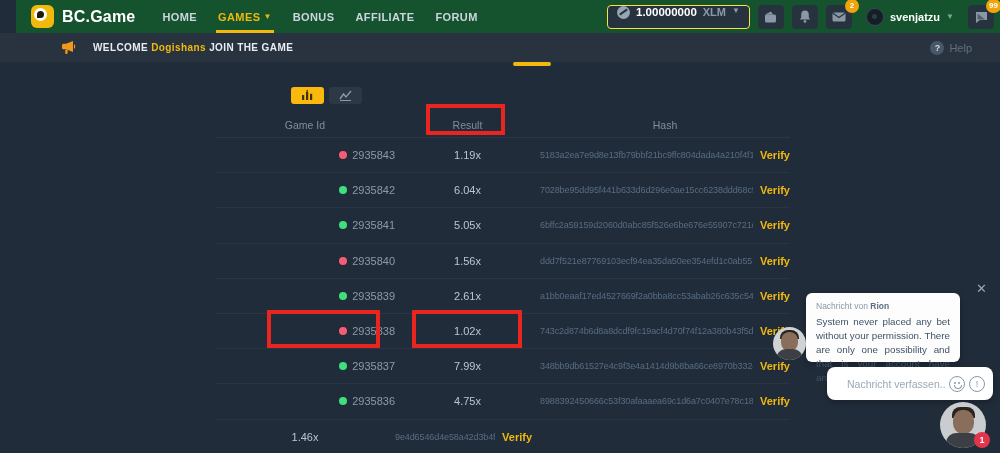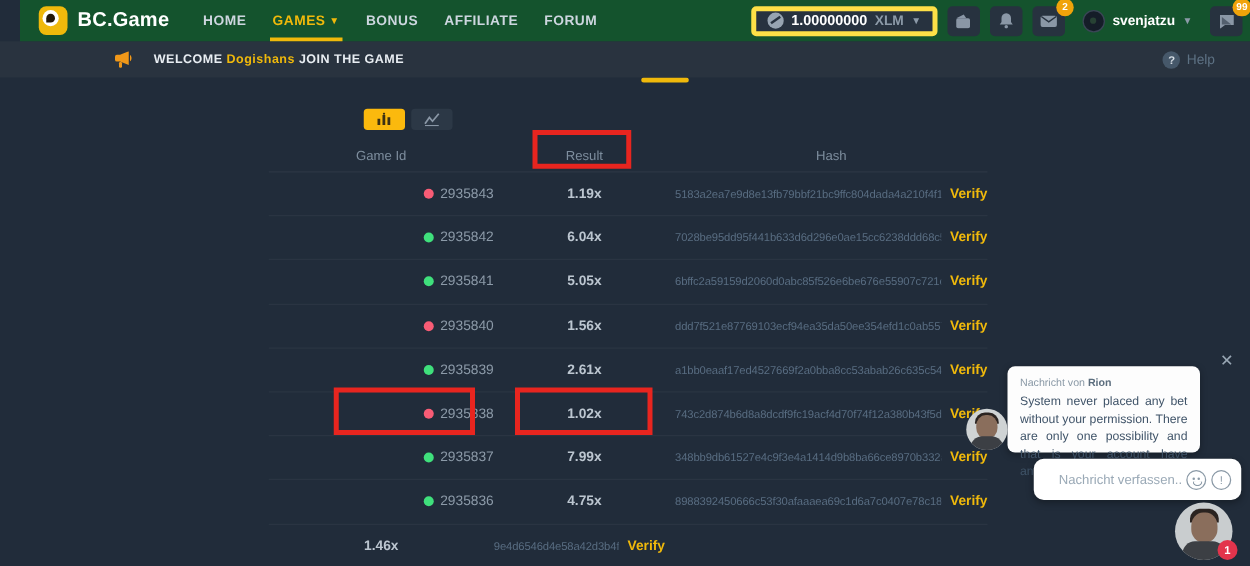--- a/index.html
+++ b/index.html
@@ -12,36 +12,36 @@
   .logo-icon { width:23px; height:23px; background:#f0b90b; border-radius:6px; position:relative; }
   .logo-icon::before { content:""; position:absolute; left:3px; top:3px; width:13px; height:13px; background:#fff; border-radius:50%; }
   .logo-icon::after { content:""; position:absolute; left:6px; top:6px; width:7px; height:7px; background:#23180a; border-radius:50% 50% 50% 0; }
   .logo-text { color:#fff; font-size:16px; font-weight:bold; letter-spacing:.2px; }
   .nav { display:flex; align-items:center; gap:21px; margin-left:27px; height:33px; }
   .nav-item { font-size:11px; font-weight:bold; color:#cdd6df; letter-spacing:.4px; cursor:pointer; height:33px; display:flex; align-items:center; position:relative; }
   .nav-item.active { color:#f0b90b; }
   .nav-item.active::after { content:""; position:absolute; left:-2px; right:-2px; bottom:0; height:3px; background:#f0b90b; }
   .caret { font-size:8px; margin-left:3px; }
   .top-right { margin-left:auto; display:flex; align-items:center; margin-right:10px; gap:8px; }
-  .balance-pill { display:flex; align-items:center; gap:6px; background:#27323f; border:4px solid #fde047; border-radius:4px; height:24px; padding:0 9px; cursor:pointer; }
+  .balance-pill { display:flex; align-items:flex-start; gap:6px; background:#27323f; border:1px solid #fde047; border-radius:4px; height:24px; padding:0 9px; cursor:pointer; }
   .coin { width:13px; height:13px; border-radius:50%; background:#97a4b1; position:relative; }
   .coin::after { content:""; position:absolute; left:2px; top:5px; width:9px; height:2px; background:#27323f; transform:rotate(-35deg); }
   .balance-amt { color:#fff; font-size:11.5px; font-weight:bold; }
   .balance-cur { color:#8c9aa8; font-size:11px; font-weight:bold; }
   .icon-btn { width:26px; height:24px; background:#27323f; border-radius:4px; display:flex; align-items:center; justify-content:center; cursor:pointer; position:relative; }
   .icon-btn svg { display:block; }
   .badge { position:absolute; top:-6px; right:-7px; min-width:14px; height:14px; border-radius:8px; background:#f0a30a; color:#fff; font-size:8px; font-weight:bold; display:flex; align-items:center; justify-content:center; padding:0 3px; }
   .user-chip { display:flex; align-items:center; gap:6px; margin:0 6px; cursor:pointer; }
   .user-avatar { width:18px; height:18px; border-radius:50%; background:#151d28; border:1px solid #3a4656; position:relative; }
   .user-avatar::after { content:""; position:absolute; left:5px; top:5px; width:5px; height:5px; border-radius:50%; background:#274234; }
   .user-name { color:#fff; font-size:11px; font-weight:bold; }
   .user-caret { color:#8c9aa8; font-size:8px; }
 
   
-  .welcomebar { position:absolute; left:0; top:33px; width:1000px; height:29px; background:#29333f; display:flex; align-items:center; z-index:4;padding-left:30px; }
+  .welcomebar { position:absolute; left:0; top:33px; width:1000px; height:29px; background:#29333f; display:flex; align-items:center; z-index:4; }
   .mega { margin-left:62px; }
   .welcome-text { margin-left:15px; font-size:10px; font-weight:bold; letter-spacing:.4px; color:#e8edf2; }
   .welcome-text .uname { color:#f0b90b; }
   .help { margin-left:auto; margin-right:28px; display:flex; align-items:center; gap:5px; cursor:pointer; }
   .help-q { width:14px; height:14px; border-radius:50%; background:#46586a; color:#d5dde4; font-size:9px; font-weight:bold; display:flex; align-items:center; justify-content:center; }
   .help-label { color:#5d7183; font-size:11px; }
 
   
   .tab-ind { position:absolute; left:513px; top:62px; width:38px; height:4px; background:#f0b90b; border-radius:2px; }
 
@@ -54,21 +54,21 @@
   .t-head { position:absolute; top:28px; left:0; width:100%; height:24px; display:grid; grid-template-columns:180px 145px 1fr; align-items:center; }
   .t-head div { text-align:center; color:#7e8e9e; font-size:10.5px; }
   .t-divider { position:absolute; top:52px; left:0; width:100%; height:1px; background:#2c3644; }
   .t-body { position:absolute; top:53px; left:0; width:100%; }
   .t-row { height:35.2px; display:grid; grid-template-columns:180px 145px 1fr; align-items:center; border-bottom:1px solid #2a3442; }
   .col-id { display:flex; align-items:center; justify-content:flex-end; gap:5px; }
   .dot { width:8px; height:8px; border-radius:50%; }
   .dot.win { background:#3fe07c; }
   .dot.lose { background:#f85c75; }
   .gid { color:#8c9aa8; font-size:11px; }
-  .col-result { text-align:center; color:#bcc6d0; font-size:11px; font-weight:bold; }
+  .col-result { text-align:center; color:#bcc6d0; font-size:11px; font-weight:normal; }
   .col-hash { display:flex; align-items:center; justify-content:flex-end; gap:7px; padding-right:8px; }
   .hash { color:#586c81; font-size:9px; white-space:nowrap; overflow:hidden; max-width:213px; letter-spacing:-.1px; }
   .verify { color:#f0b90b; font-size:11px; font-weight:bold; cursor:pointer; text-decoration:none; }
 
   
   .anno { position:absolute; border:4px solid #e8251f; z-index:6; }
   .anno-header { left:426px; top:104px; width:79px; height:31px; }
   .anno-id { left:267px; top:310px; width:113px; height:38px; }
   .anno-result { left:412px; top:310px; width:110px; height:38px; }
 

